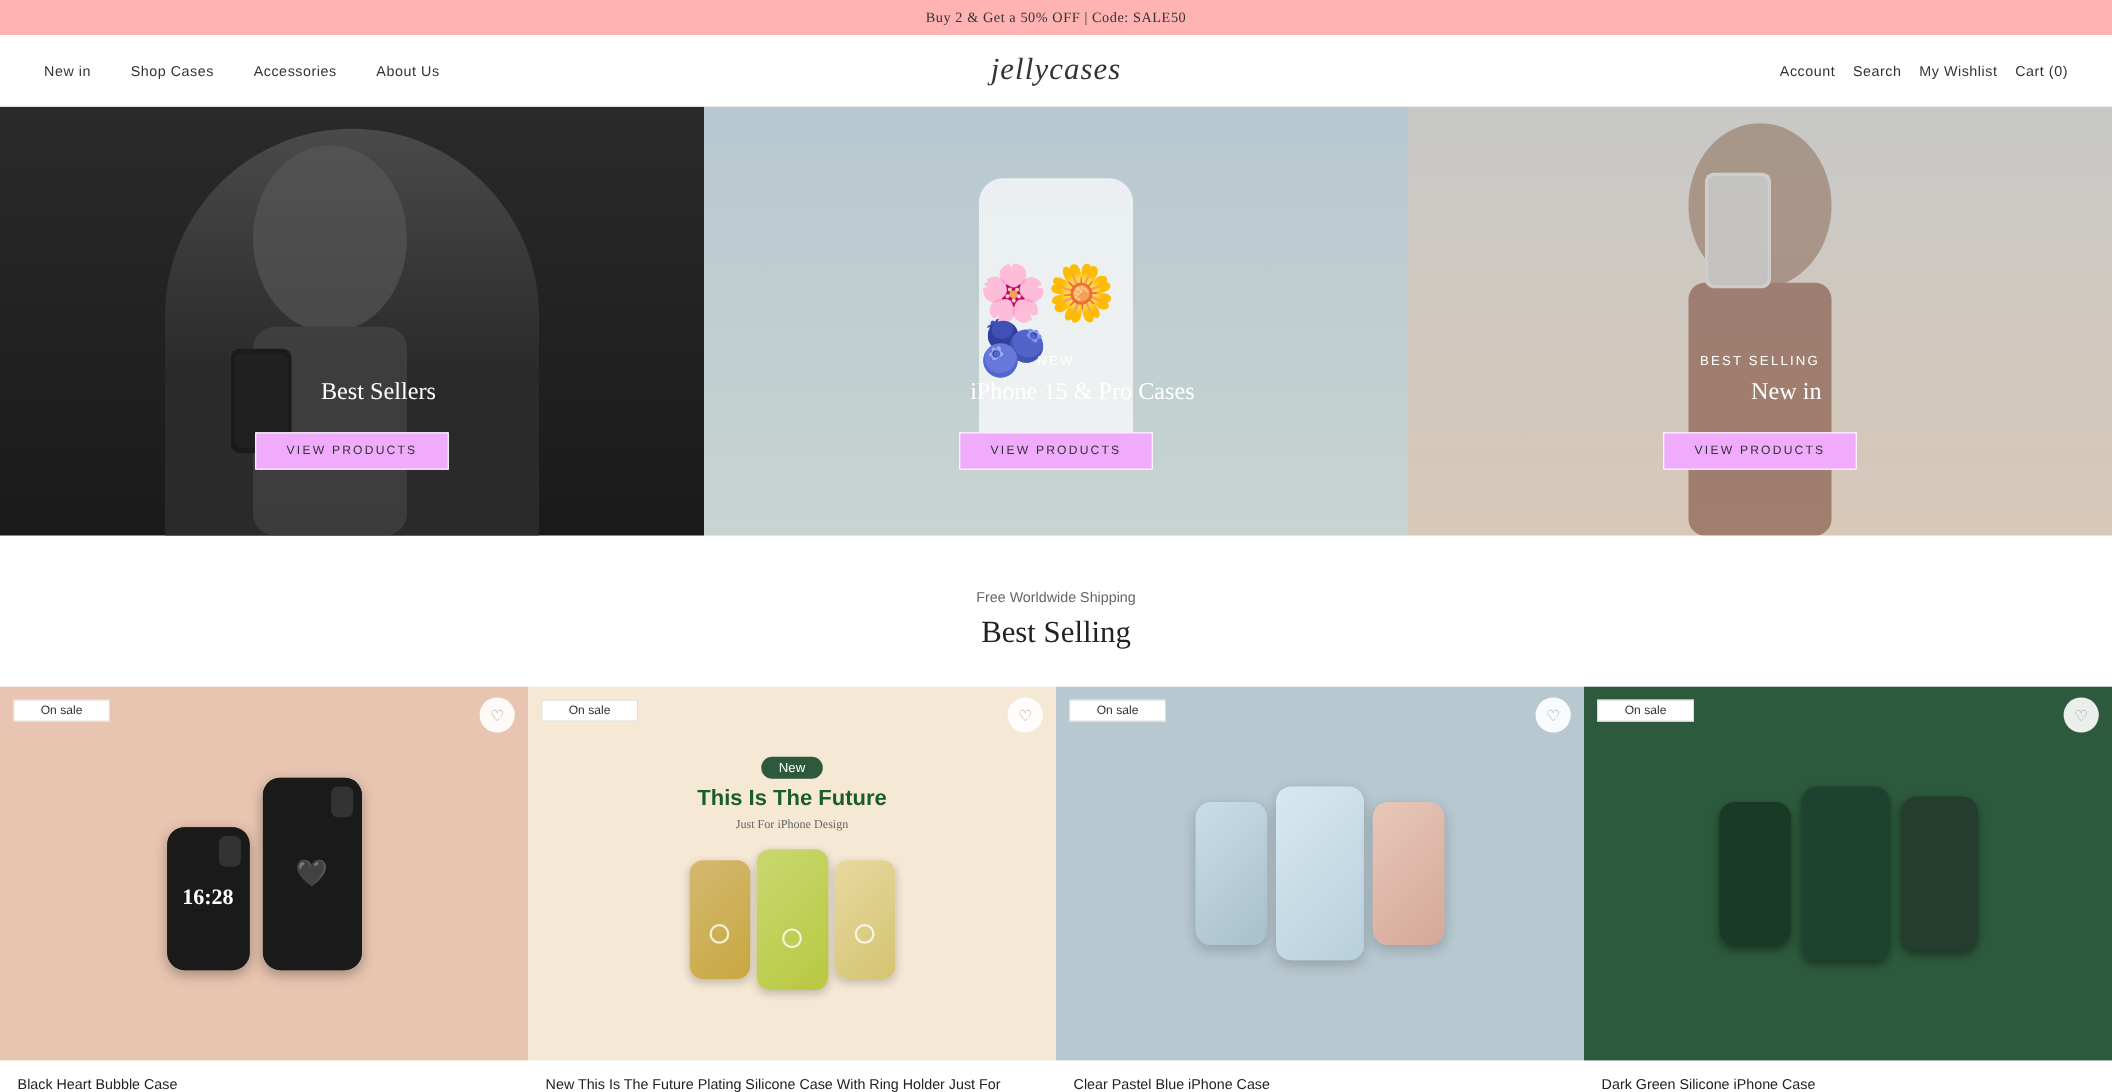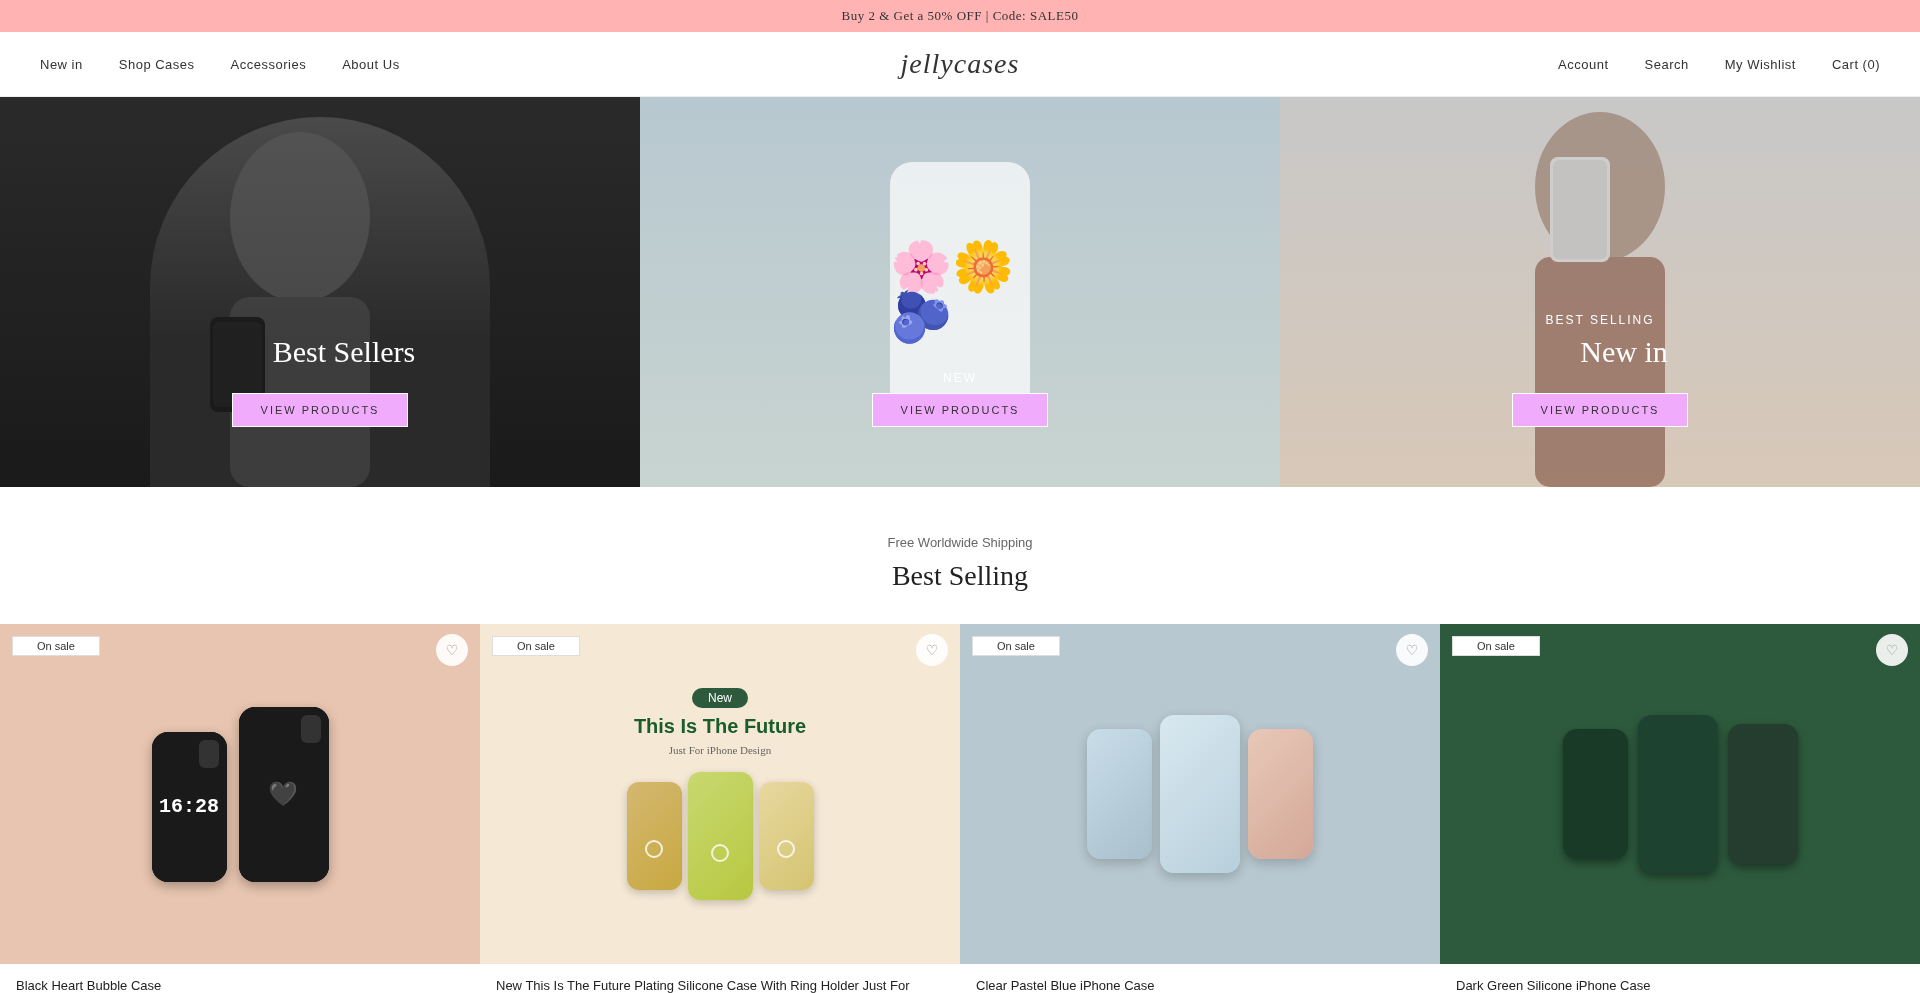--- a/index.html
+++ b/index.html
@@ -42,21 +42,21 @@
       font-size: 28px;
       color: #333;
       letter-spacing: 1px;
       font-style: italic;
       position: absolute;
       left: 50%;
       transform: translateX(-50%);
     }
     .nav-right {
       display: flex;
-      gap: 36px;
+      gap: 16px;
     }
     .nav-right a { font-size: 13px; }
 
     
     .hero {
       display: flex;
       width: 100%;
       height: 390px;
       overflow: hidden;
     }
@@ -75,21 +75,21 @@
       width: 100%;
     }
     .hero-subtitle {
       font-size: 12px;
       letter-spacing: 2px;
       text-transform: uppercase;
       margin-bottom: 8px;
       font-family: Arial, sans-serif;
     }
     .hero-title {
-      font-size: 30px;
+      font-size: 22px;
       font-weight: normal;
       margin-bottom: 24px;
       font-family: Georgia, serif;
       margin-left: 48px;
     }
     .hero-btn {
       display: inline-block;
       border: 1px solid #fff;
       background: #f0abfc;
       color: #333;
@@ -188,22 +188,21 @@
       overflow: hidden;
       background: #111;
       box-shadow: 0 4px 12px rgba(0,0,0,0.3);
       position: relative;
       display: flex;
       align-items: center;
       justify-content: center;
     }
     .phone-shape-sm {
       width: 75px;
-      height: 150px;
-      font-family: Liberation Mono, monospace;
+      height: 130px;
     }
     .phone-shape-md {
       width: 90px;
       height: 175px;
     }
     .phone-screen-dark {
       width: 100%;
       height: 100%;
       background: #1a1a1a;
       display: flex;
@@ -447,20 +446,21 @@
   </div>
 
   <div class="hero-panel hero-panel-center">
     <div class="floral-bg">
       <div class="floral-case">
         <div class="floral-dots">🌸🌼🫐</div>
       </div>
     </div>
     <div class="hero-content">
       <div class="hero-subtitle">New</div>
+      <div class="hero-title">iPhone 15 &amp; Pro Cases</div>
       <button class="hero-btn">VIEW PRODUCTS</button>
     </div>
   </div>
 
   <div class="hero-panel hero-panel-right">
     <div class="right-hero-bg">
       <svg width="500" height="390" viewBox="0 0 500 390" style="position:absolute;bottom:0;opacity:0.7">
 
         <ellipse cx="250" cy="90" rx="65" ry="75" fill="#9a8070"></ellipse>
         <rect x="185" y="160" width="130" height="230" rx="15" fill="#8a6050"></rect>

